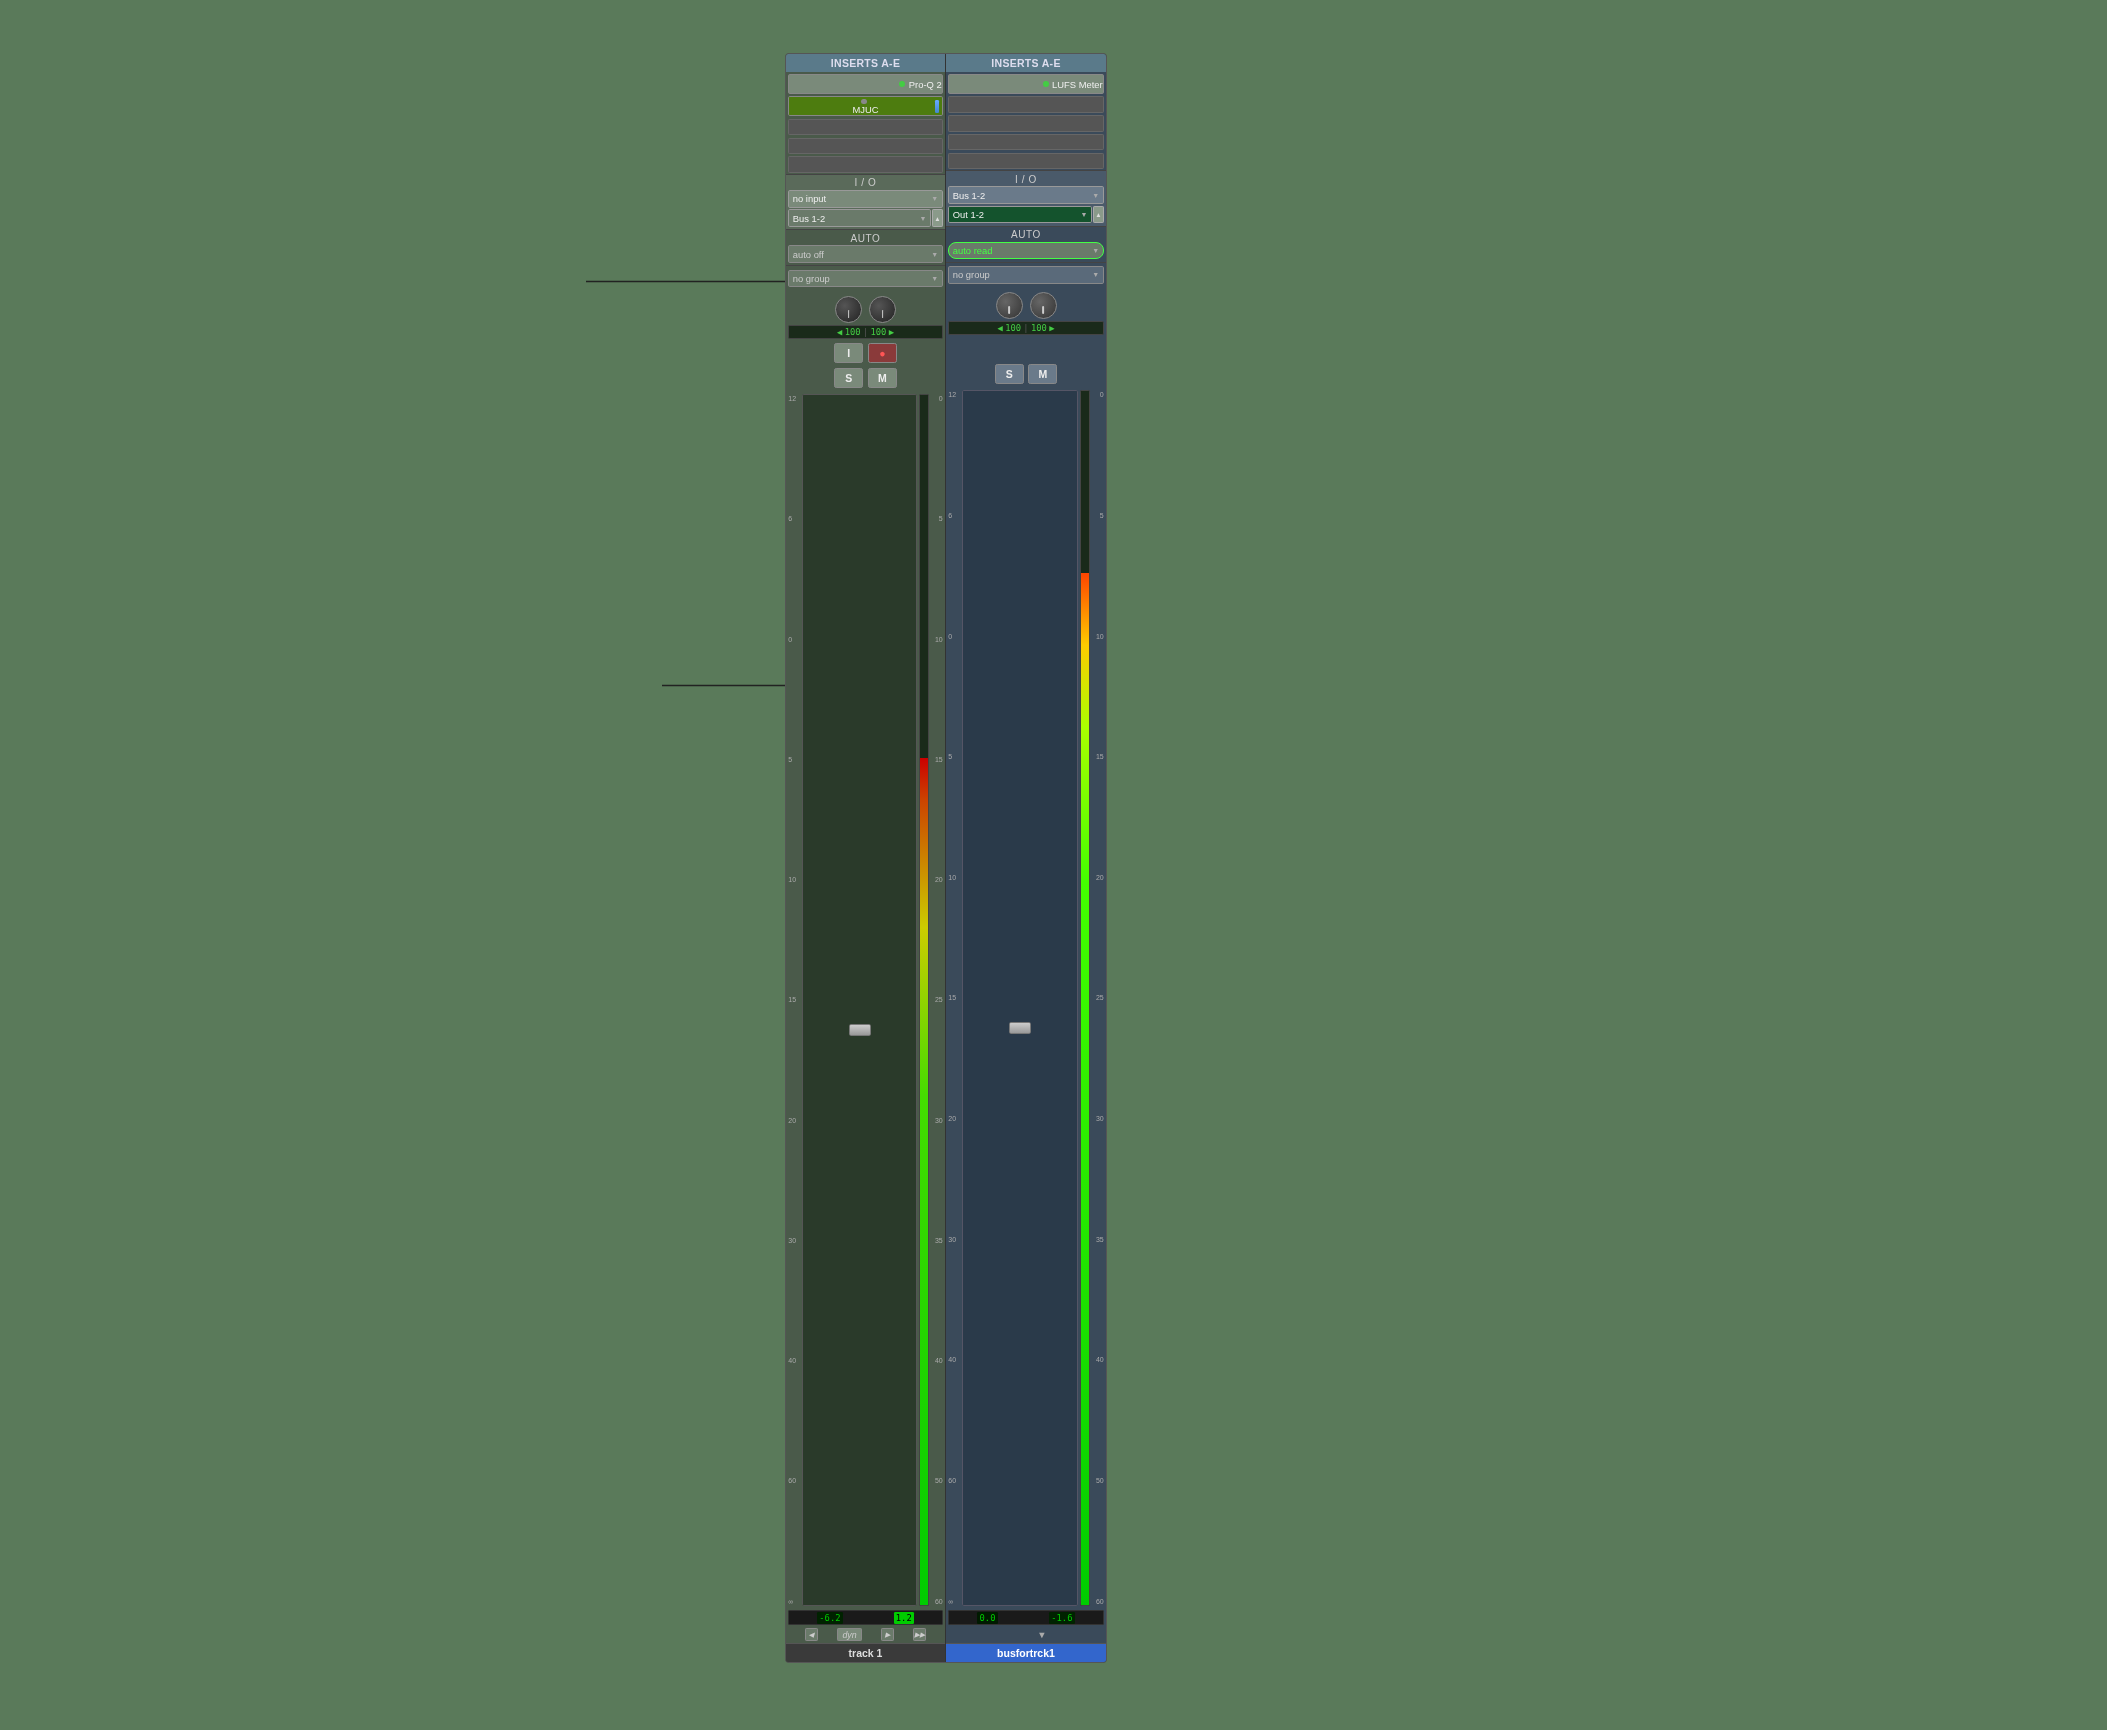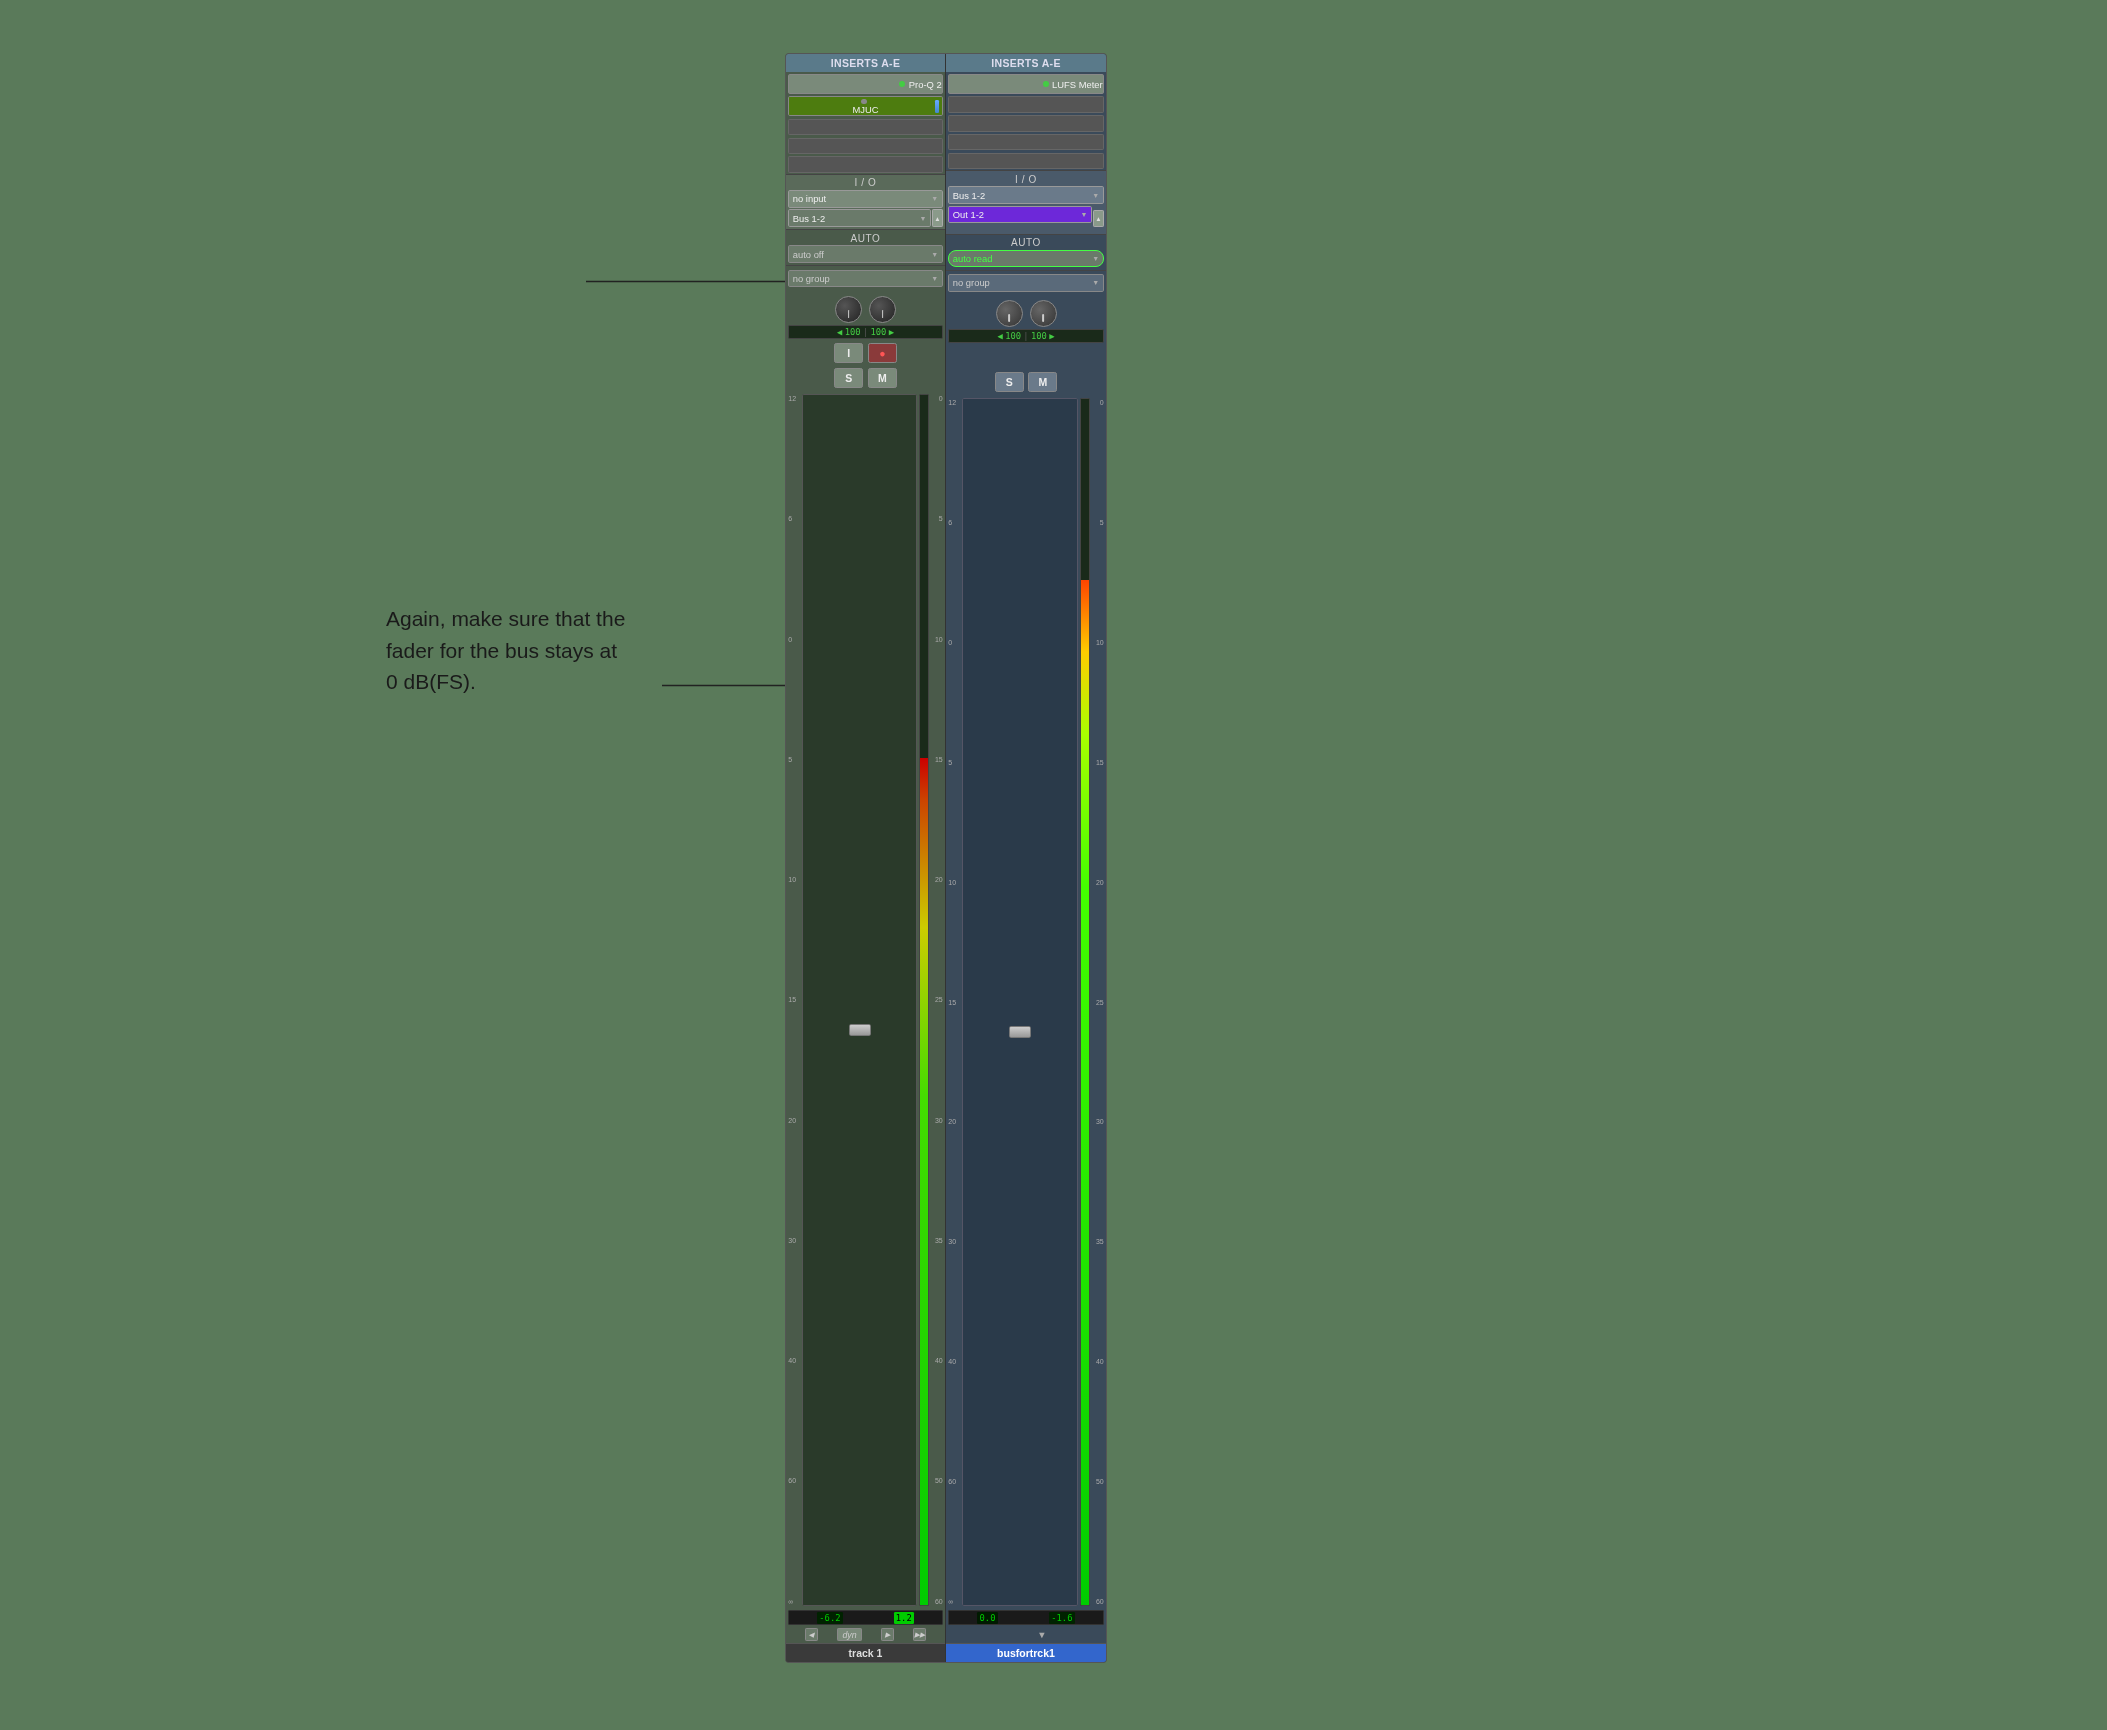--- a/index.html
+++ b/index.html
@@ -442,23 +442,20 @@
       position: relative;
       min-height: 176px;
     }
   </style>
 </head>
 <body>
 
 <div style="width:2108px;height:1731px;position:relative;">
 
 
-  <div class="annotation" style="left:386px; top:603px; white-space:pre-line;">Again, make sure that the
-fader for the bus stays at
-0 dB(FS).</div>
 
   <svg class="arrow-svg" style="left:586px;top:258px;width:263px;height:47px;" viewBox="0 0 450 80">
     <defs>
       <marker id="arrowhead1" markerWidth="8" markerHeight="6" refX="8" refY="3" orient="auto">
         <polygon points="0 0, 8 3, 0 6" fill="#222"></polygon>
       </marker>
     </defs>
     <line x1="0" y1="40" x2="420" y2="40" stroke="#222" stroke-width="2.5" marker-end="url(#arrowhead1)"></line>
   </svg>
 
@@ -619,21 +616,21 @@
       <div class="empty-slot"></div>
       <div class="empty-slot"></div>
 
       <div class="io-section" style="background:#4a5a6a;">
         <div class="io-label">I / O</div>
         <div class="io-dropdown" style="background:#6a7a8a;">
           <span>Bus 1-2</span>
           <span class="dropdown-arrow">▼</span>
         </div>
         <div class="io-row">
-          <div class="io-dropdown bus" style="flex:1;margin-bottom:8px;background:#6d28d9;gap:32px;">
+          <div class="io-dropdown bus" style="flex:1;margin-bottom:0;background:#14532d;gap:32px;">
             <span>Out 1-2</span>
             <span class="dropdown-arrow">▼</span>
           </div>
           <div class="io-side-btn">▲</div>
         </div>
       </div>
 
       <div class="auto-section" style="background:#3a4a5a;">
         <div class="auto-label">AUTO</div>
         <div class="auto-dropdown auto-read">

